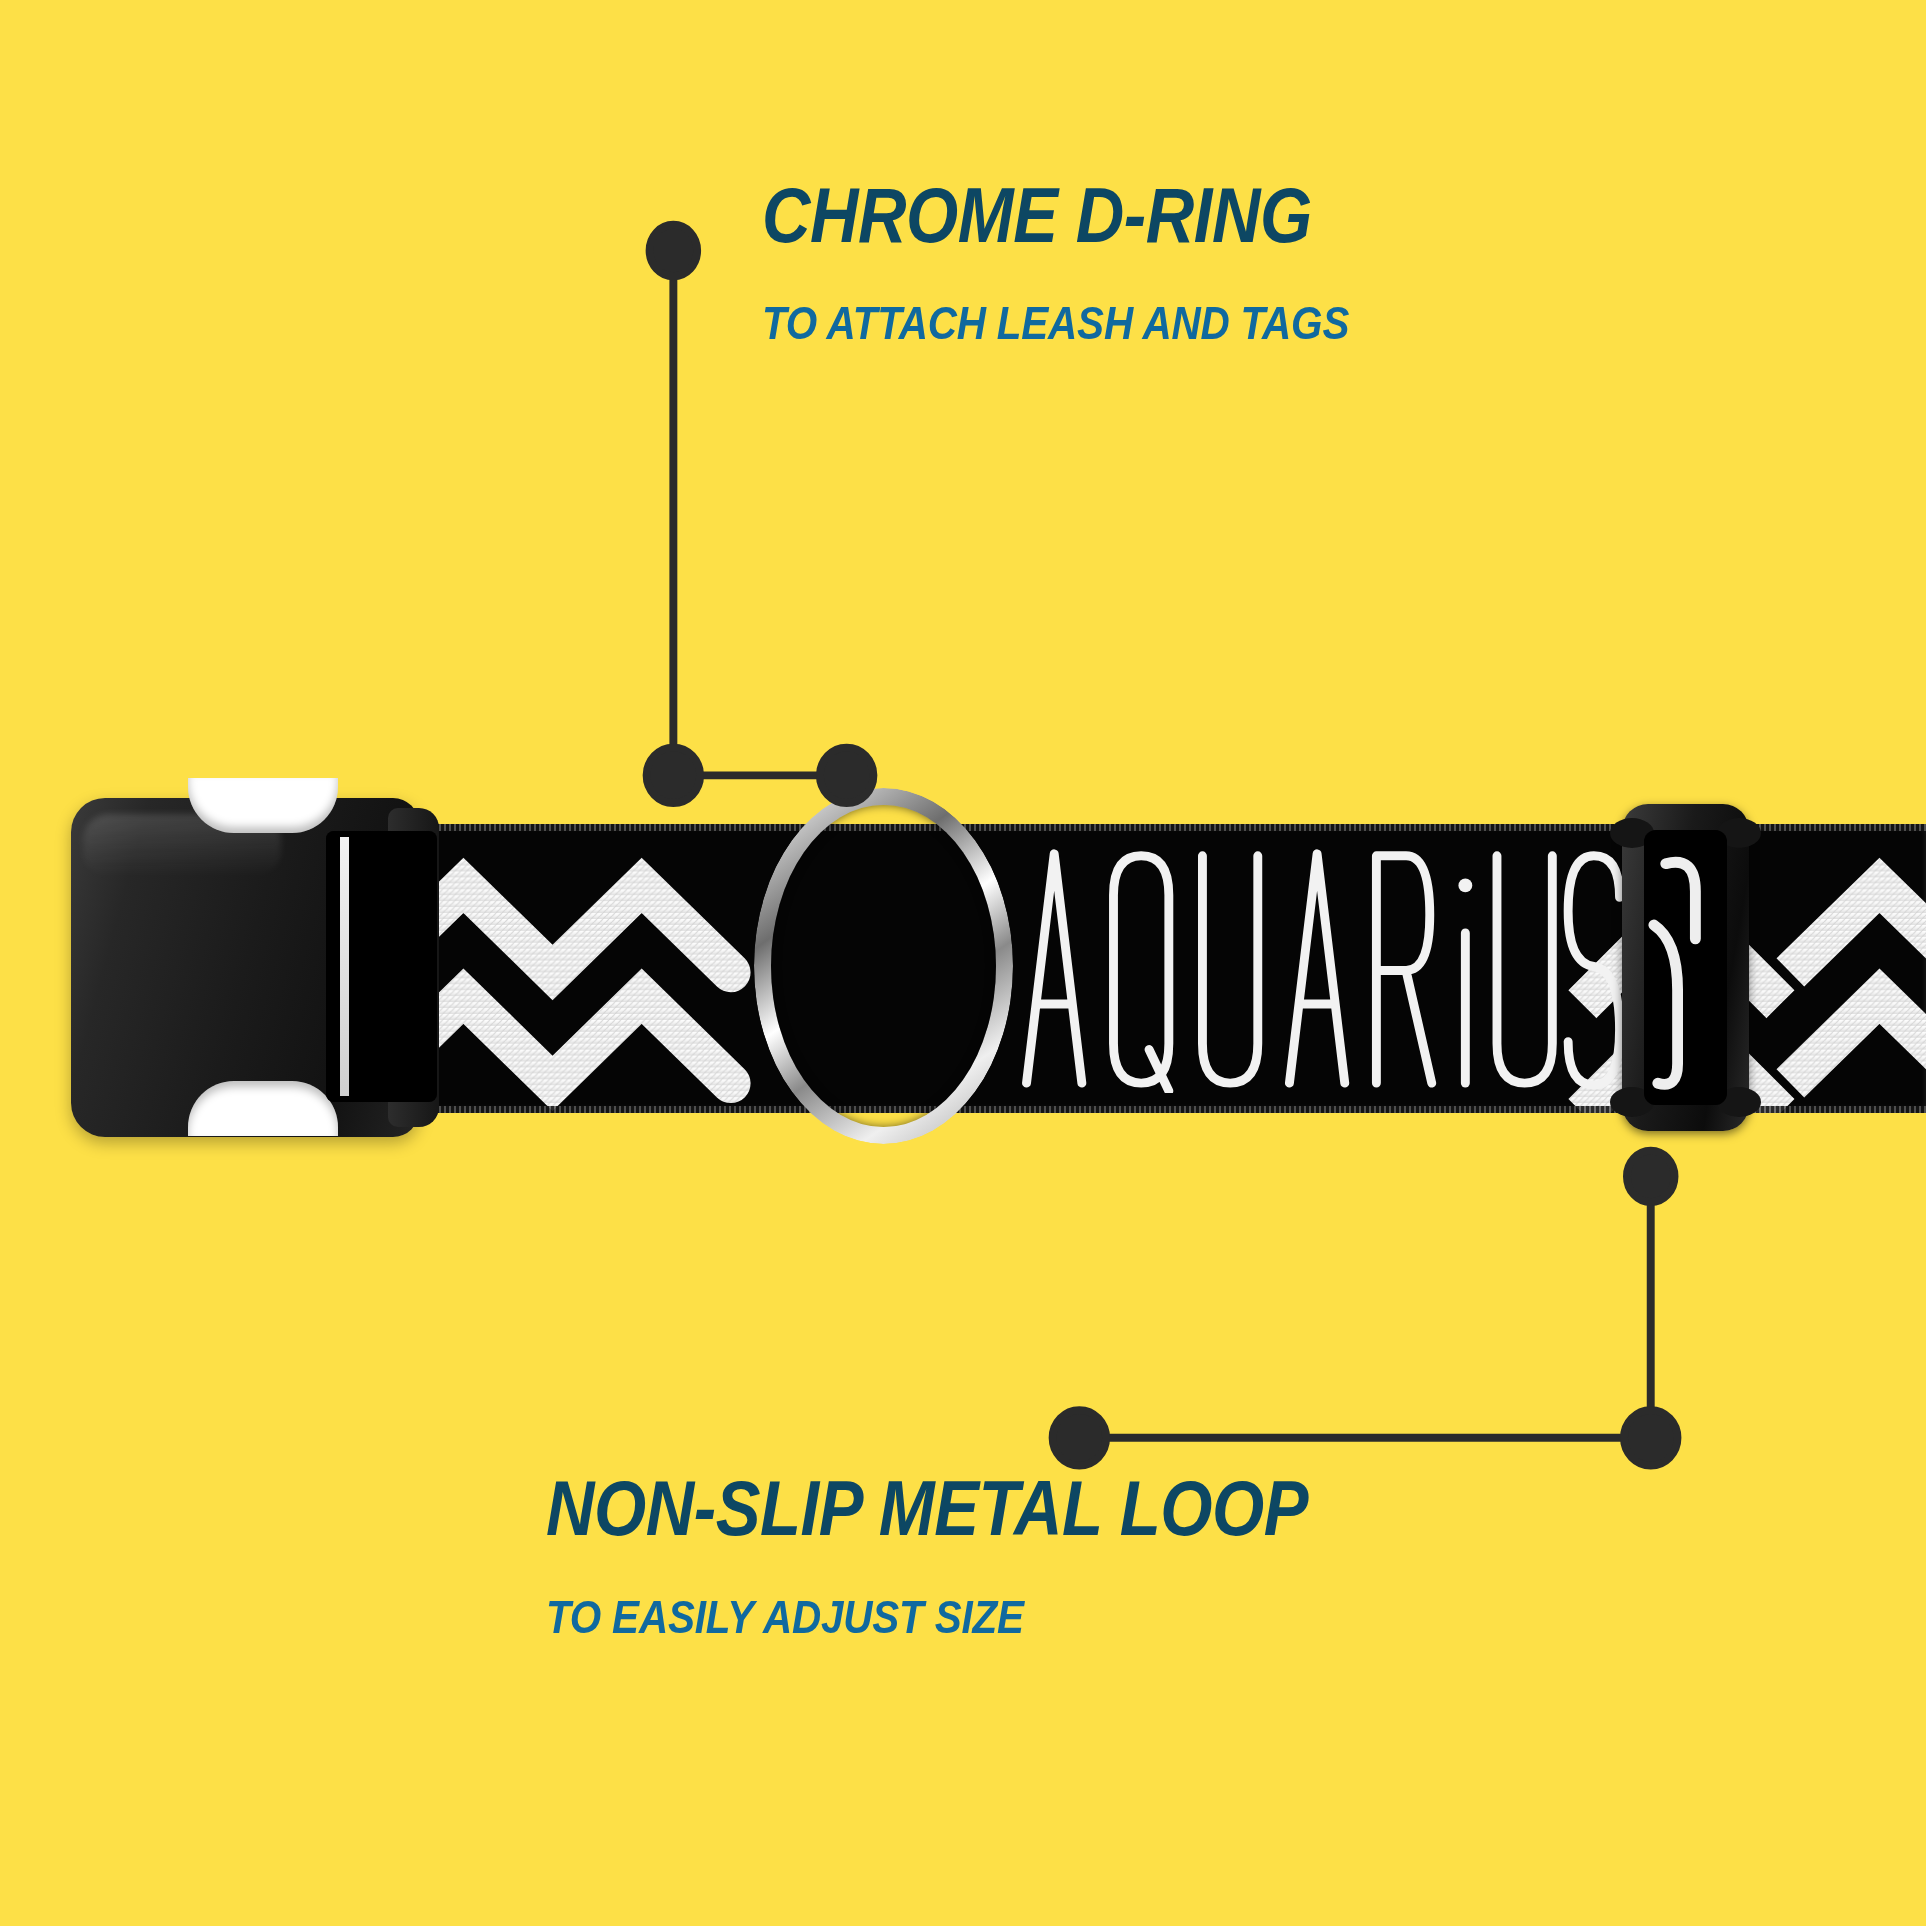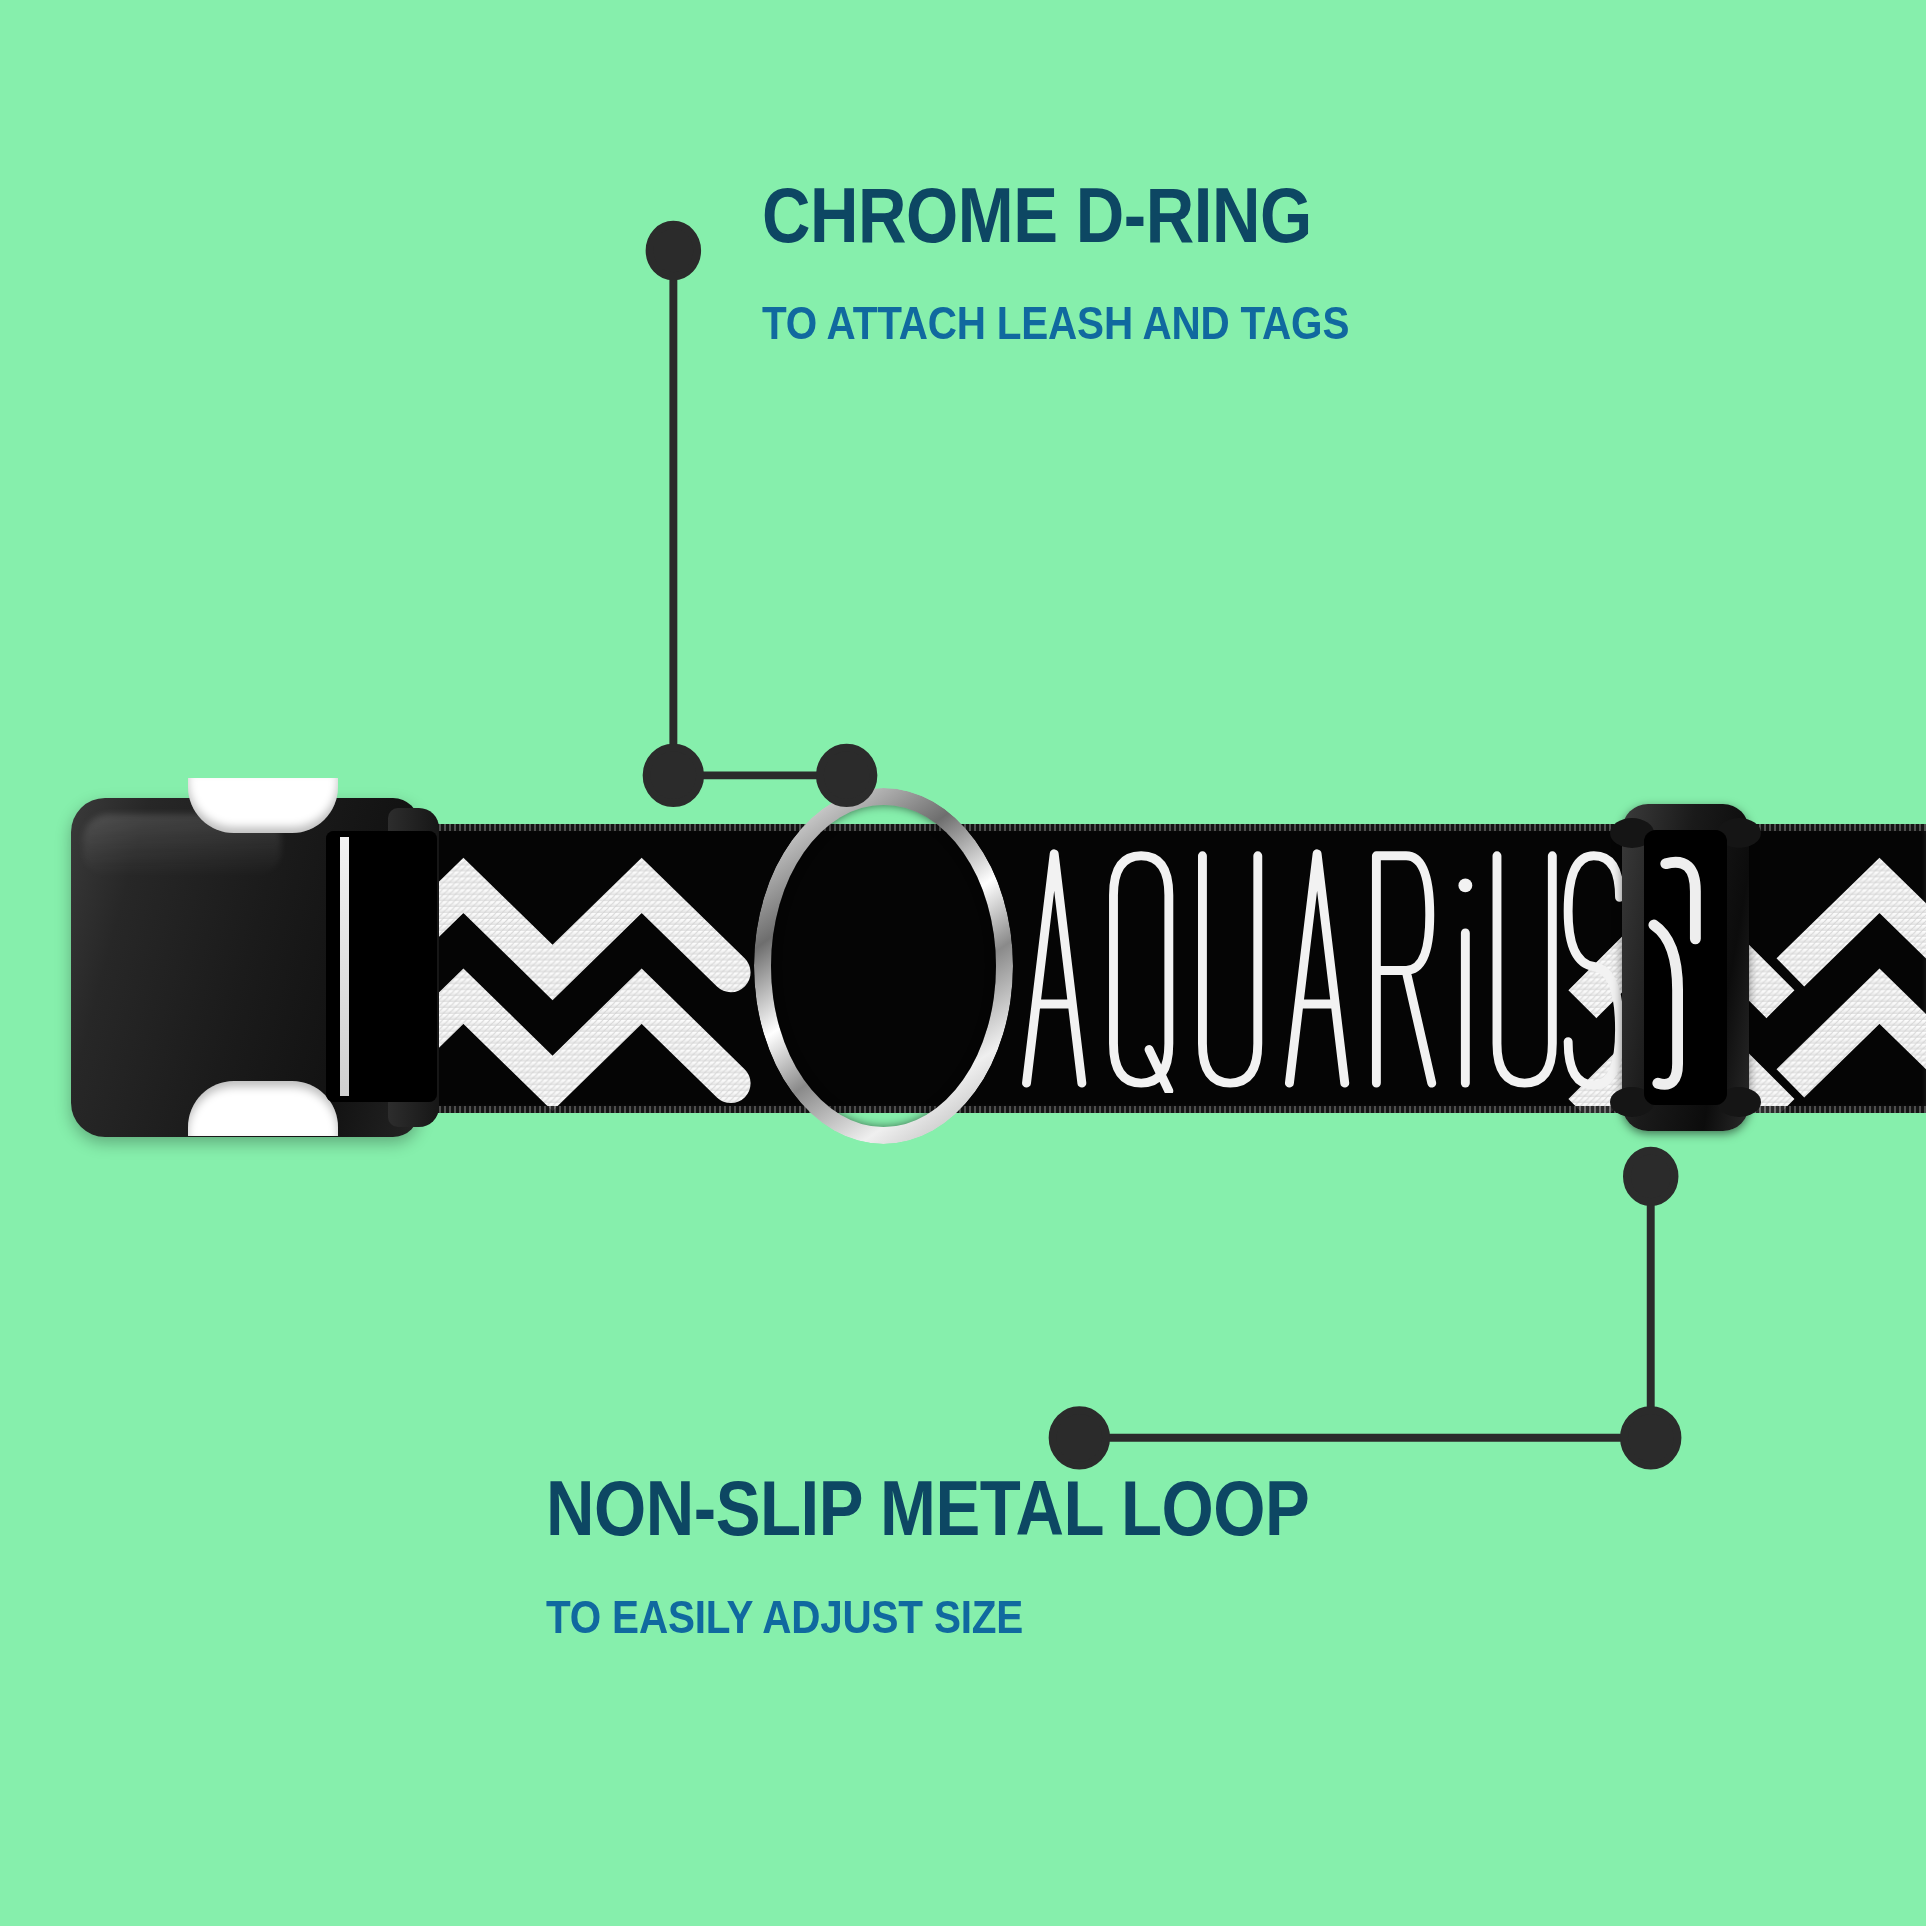--- a/index.html
+++ b/index.html
@@ -7,22 +7,23 @@
     padding: 0;
     background: #ffffff;
   }
   body {
     font-family: "Liberation Sans", sans-serif;
   }
   #page {
     position: relative;
     width: 1927px;
     height: 1927px;
-    background: #86efac;
+    background: #fde047;
     overflow: hidden;
+    font-style: italic;
   }
 
   
   .callout-title {
     position: absolute;
     font-family: "Liberation Sans", sans-serif;
     font-weight: bold;
     letter-spacing: -0.5px;
     white-space: nowrap;
     transform: scaleX(0.86);

